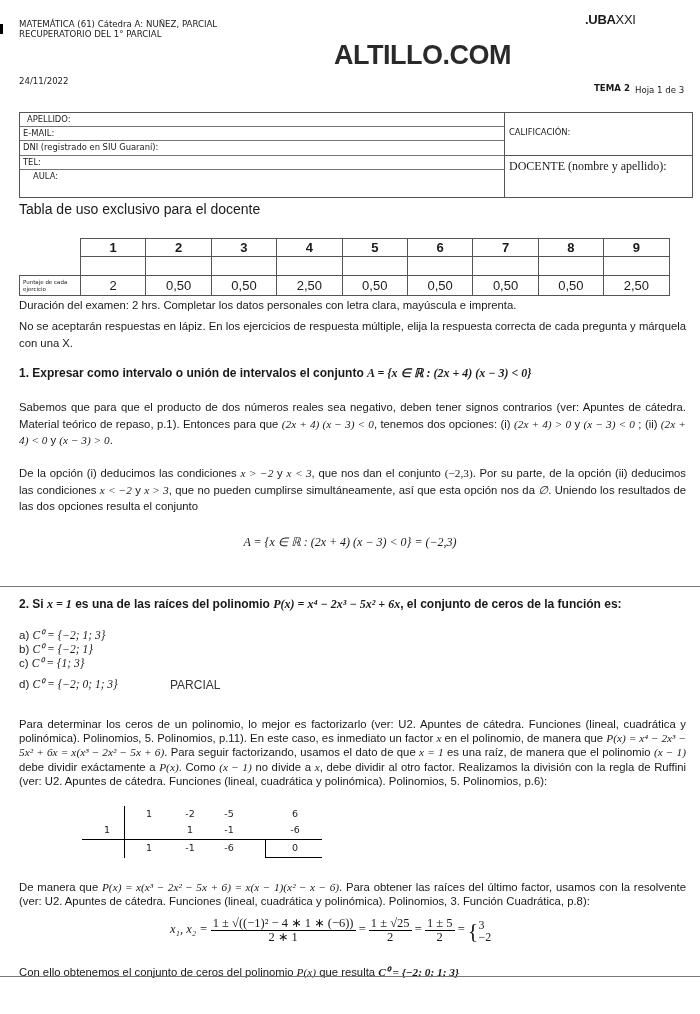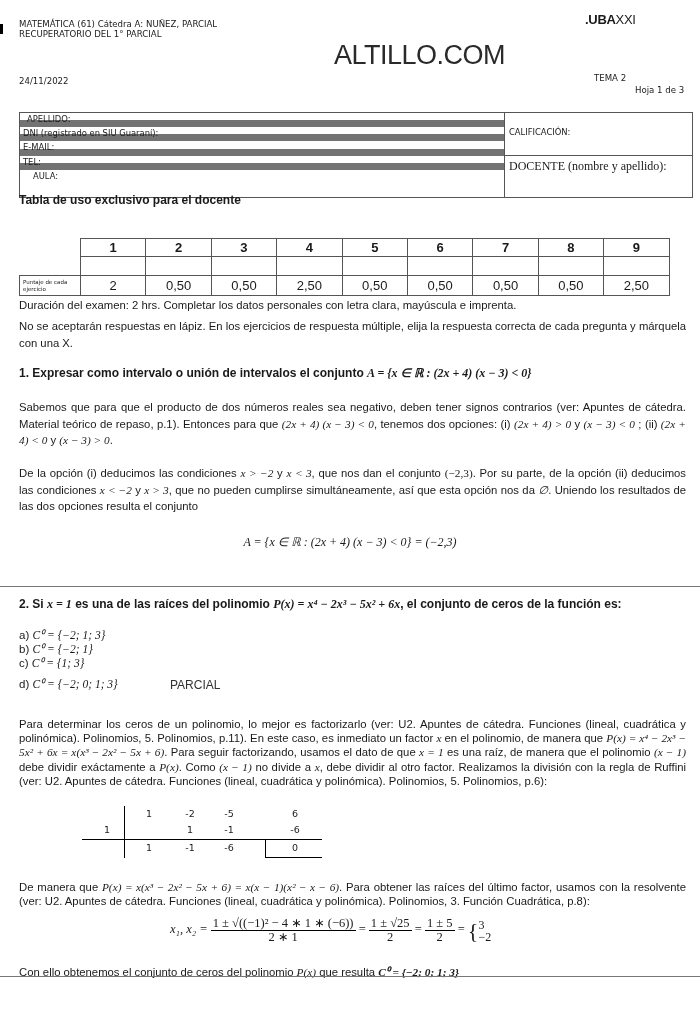--- a/index.html
+++ b/index.html
@@ -11,33 +11,33 @@
   .mathb { font-family: "Liberation Serif", serif; font-style: italic; font-weight: bold; }
   .up { font-style: normal; }
 
   .marker { left: 0; top: 24px; width: 3px; height: 10px; background: #000; }
   .hdr1 { left: 19px; top: 19px; font-size: 8.6px; line-height: 10px; }
   .hdr1 b { font-weight: normal; }
   .date { left: 19px; top: 76px; font-size: 8.6px; }
   .uba { left: 585px; top: 12px; font-size: 13px; letter-spacing: -0.3px; }
   .uba b { font-weight: bold; }
   .uba span.thin { font-weight: normal; font-family: "Liberation Sans Narrow","Liberation Sans", sans-serif; }
-  .logo { left: 334px; top: 40px; font-size: 27px; font-weight: normal; letter-spacing: -0.5px; color: #2a2a2a; }
-  .tema { left: 594px; top: 73px; font-size: 8.6px; font-weight: normal; }
+  .logo { left: 334px; top: 40px; font-size: 27px; font-weight: bold; letter-spacing: -0.5px; color: #2a2a2a; }
+  .tema { left: 594px; top: 83px; font-size: 8.6px; font-weight: bold; }
   .hoja { left: 635px; top: 85px; font-size: 8.6px; }
 
   .idbox { left: 19px; top: 112px; width: 674px; height: 86px; border: 1px solid #555; }
   .idleft { position: absolute; left: 0; top: 0; width: 485px; height: 100%; border-right: 1px solid #555; }
-  .idrow { height: 14.2px; border-bottom: 7px solid #737373; font-size: 8.4px; line-height: 13px; padding-left: 3px; }
+  .idrow { height: 14.2px; border-bottom: 1px solid #737373; font-size: 8.4px; line-height: 13px; padding-left: 3px; }
   .idrow:last-child { border-bottom: none; margin-left: 10px; }
   .idright { position: absolute; left: 485px; top: 0; width: 188px; height: 100%; }
   .idr1 { height: 43px; border-bottom: 1px solid #555; font-size: 8.4px; padding: 14px 0 0 4px; }
   .idr2 { font-size: 12px; padding: 3px 0 0 4px; font-family: Liberation Serif, serif; }
 
-  .tbltitle { left: 19px; top: 193px; font-size: 12px; font-weight: bold; }
+  .tbltitle { left: 19px; top: 201px; font-size: 14px; font-weight: normal; }
   table.grades { position: absolute; left: 19px; top: 238px; border-collapse: collapse; }
   table.grades td { border: 1px solid #555; text-align: center; width: 65.4px; }
   table.grades td.lbl { width: 61px; border-left: none; border-top: none; border-bottom: none; }
   table.grades tr.head td { height: 18px; font-weight: bold; font-size: 13px; }
   table.grades tr.blank td { height: 19px; }
   table.grades tr.scores td { height: 20px; font-size: 13px; }
   table.grades tr.scores td.lbl2 { border-left: 1px solid #555; border-top: 1px solid #555; width: 61px; text-align: left; font-size: 5.5px; line-height: 6.5px; padding-left: 3px; font-family: "DejaVu Sans", sans-serif; }
 
   .p { left: 19px; width: 667px; font-size: 11.3px; line-height: 16.5px; text-align: justify; }
   .p.tight { line-height: 14.2px; margin-top: 7px; }
@@ -70,22 +70,22 @@
 </div>
 <div class="abs date tahoma">24/11/2022</div>
 <div class="abs uba"><b>.UBA</b><span class="thin">XXI</span></div>
 <div class="abs logo">ALTILLO.COM</div>
 <div class="abs tema tahoma">TEMA 2</div>
 <div class="abs hoja tahoma">Hoja 1 de 3</div>
 
 <div class="abs idbox tahoma">
   <div class="idleft">
     <div class="idrow" style="padding-left:7px">APELLIDO:</div>
+    <div class="idrow">E-MAIL:</div>
     <div class="idrow">DNI (registrado en SIU Guaraní):</div>
-    <div class="idrow">E-MAIL:</div>
     <div class="idrow">TEL:</div>
     <div class="idrow">AULA:</div>
   </div>
   <div class="idright">
     <div class="idr1">CALIFICACIÓN:</div>
     <div class="idr2">DOCENTE (nombre y apellido):</div>
   </div>
 </div>
 
 <div class="abs tbltitle">Tabla de uso exclusivo para el docente</div>

